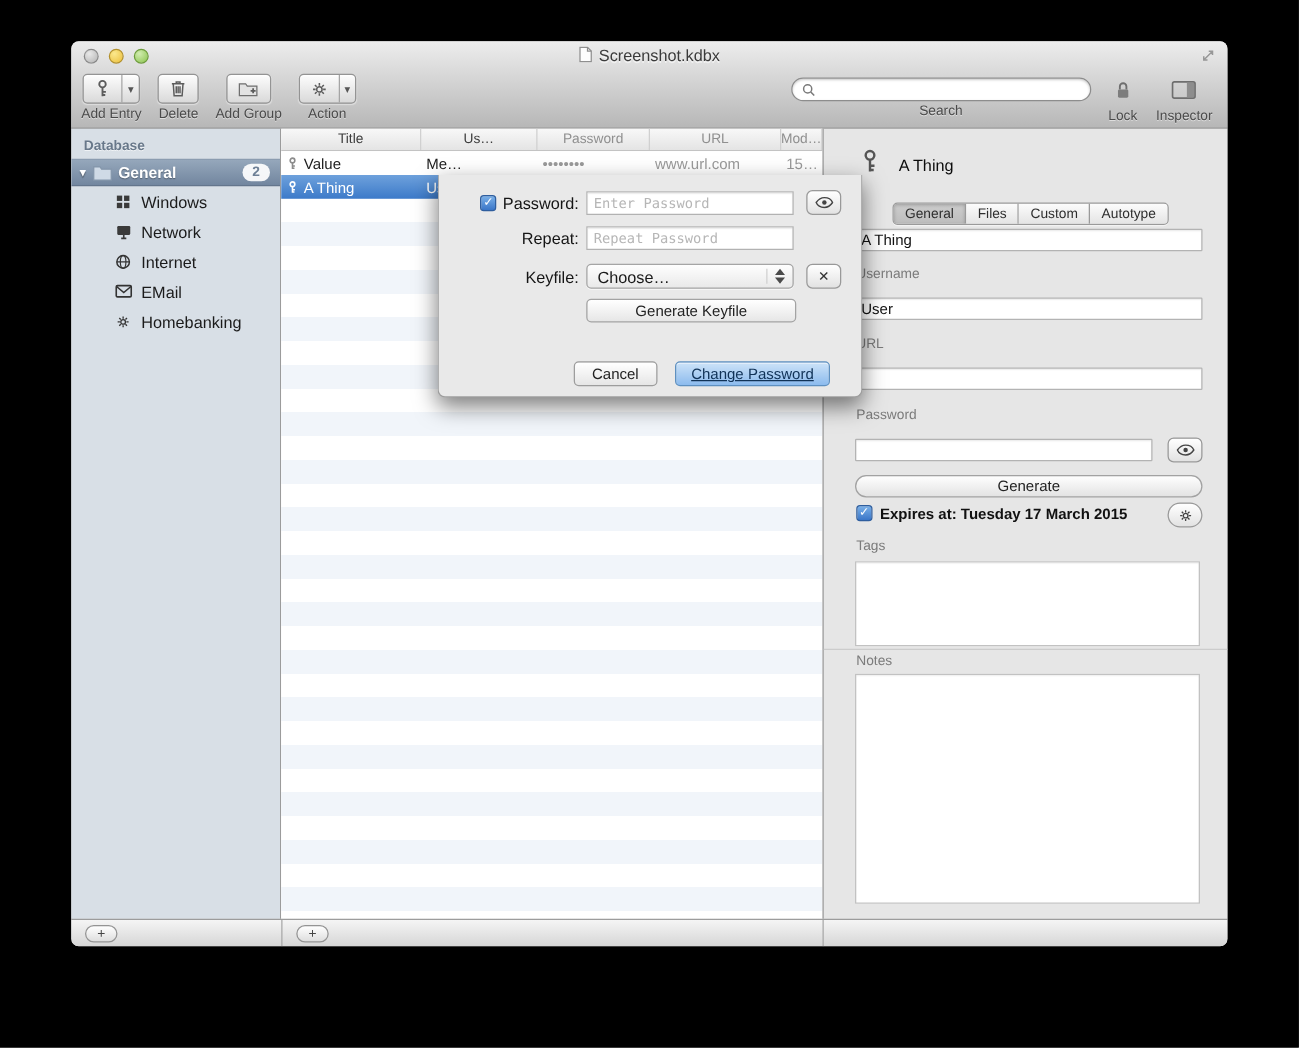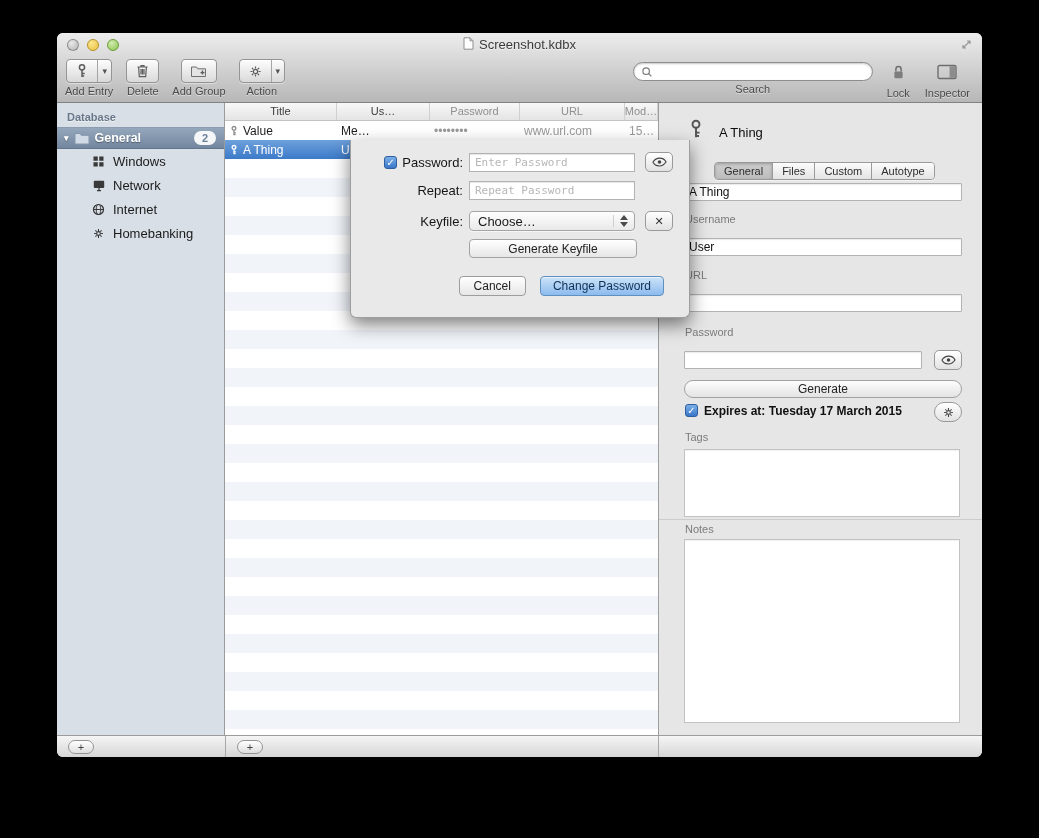--- a/index.html
+++ b/index.html
@@ -104,23 +104,23 @@
   .popup { width:166px; height:20px; margin-left:6px; border:1px solid #a5a5a5; border-radius:4px;
            background:linear-gradient(#fefefe,#e9e9e9); display:flex; align-items:center; padding:0 5px 0 8px;
            font-size:13px; color:#1a1a1a; box-shadow:0 1px 0 rgba(255,255,255,.6); }
   .updown { margin-left:auto; display:flex; flex-direction:column; gap:2px; padding-left:6px; border-left:1px solid #d0d0d0; margin-right:1px; }
   .tri-up { width:0; height:0; border-left:4px solid transparent; border-right:4px solid transparent; border-bottom:5px solid #4a4a4a; }
   .tri-dn { width:0; height:0; border-left:4px solid transparent; border-right:4px solid transparent; border-top:5px solid #4a4a4a; }
   .s-gen { position:absolute; left:118px; top:99px; width:168px; height:19px; border:1px solid #a3a3a3; border-radius:4px;
            background:linear-gradient(#fff,#e6e6e6); font-size:12px; color:#222; font-family:inherit; }
   .s-btns { position:absolute; top:136px; left:0; right:0; display:flex; justify-content:flex-end; gap:14px; padding-right:25px; }
   .btn { height:20px; border:1px solid #9d9d9d; border-radius:4px; background:linear-gradient(#fff,#e6e6e6);
-         font-size:12px; color:#222; padding:0 14px; font-family:inherit; }
+         font-size:12px; color:#222; padding:0 14px; font-family:inherit;margin-top:13px; }
   .btn.default { background:linear-gradient(#cde3f8,#8cbbee); border-color:#5e90c0; color:#103257; padding:0 12px;
-                 box-shadow:inset 0 1px 0 rgba(255,255,255,.6); }
+                 box-shadow:inset 0 1px 0 rgba(255,255,255,.6);text-decoration:underline; }
   .x-glyph { font-family:"DejaVu Sans",sans-serif; font-size:11px; font-weight:bold; color:#333; }
   svg { display:block; }
 </style>
 </head>
 <body>
 
 <div class="window">
 
   <div class="chrome">
     <div class="titlebar">
@@ -270,20 +270,29 @@
       </div>
       <div class="sb-item">
         <span class="ic">
           <svg width="13" height="13" viewBox="0 0 14 14">
               <circle cx="7" cy="7" r="5.4" fill="none" stroke="#333" stroke-width="1.3"></circle>
               <ellipse cx="7" cy="7" rx="2.4" ry="5.4" fill="none" stroke="#333"></ellipse>
               <path d="M1.6 7h10.8" stroke="#333"></path>
             </svg>
         </span>
         <span>Internet</span>
+      </div>
+      <div class="sb-item">
+        <span class="ic">
+          <svg width="14" height="12" viewBox="0 0 14 12">
+              <rect x="1" y="1.5" width="12" height="9" rx="1" fill="none" stroke="#333" stroke-width="1.3"></rect>
+              <path d="M1 2L7 7l6-5" fill="none" stroke="#333" stroke-width="1.3"></path>
+            </svg>
+        </span>
+        <span>EMail</span>
       </div>
       <div class="sb-item">
         <span class="ic">
           <svg width="13" height="13" viewBox="0 0 16 16">
               <g stroke="#333" stroke-width="1.3" fill="none">
                 <circle cx="8" cy="8" r="2.3"></circle>
                 <path d="M8 2.6v2.2M8 11.2v2.2M2.6 8h2.2M11.2 8h2.2M4.2 4.2l1.5 1.5M10.3 10.3l1.5 1.5M11.8 4.2l-1.5 1.5M5.7 10.3l-1.5 1.5"></path>
               </g>
             </svg>
         </span>

